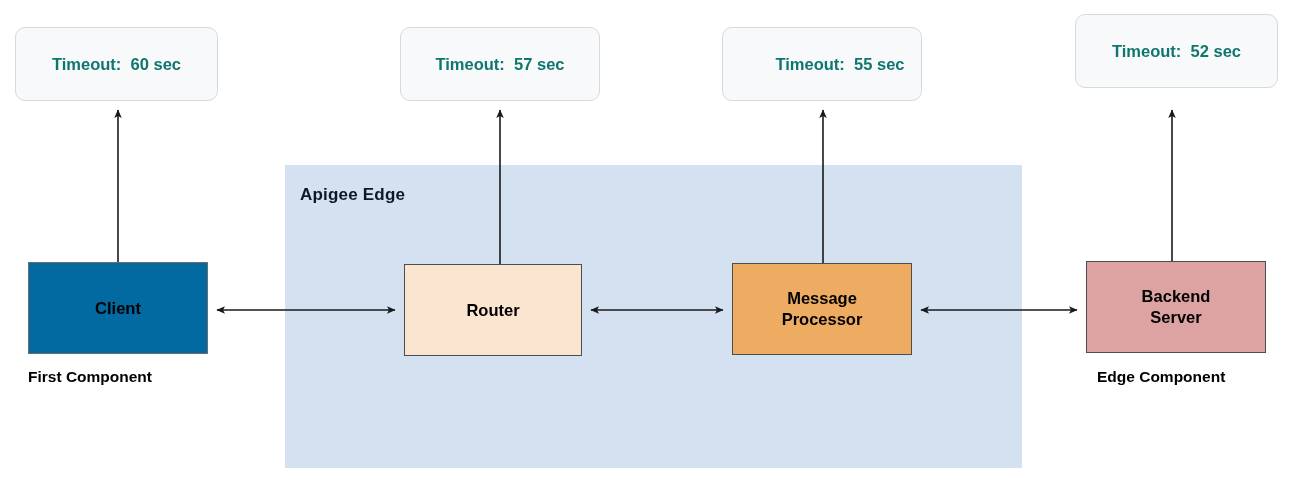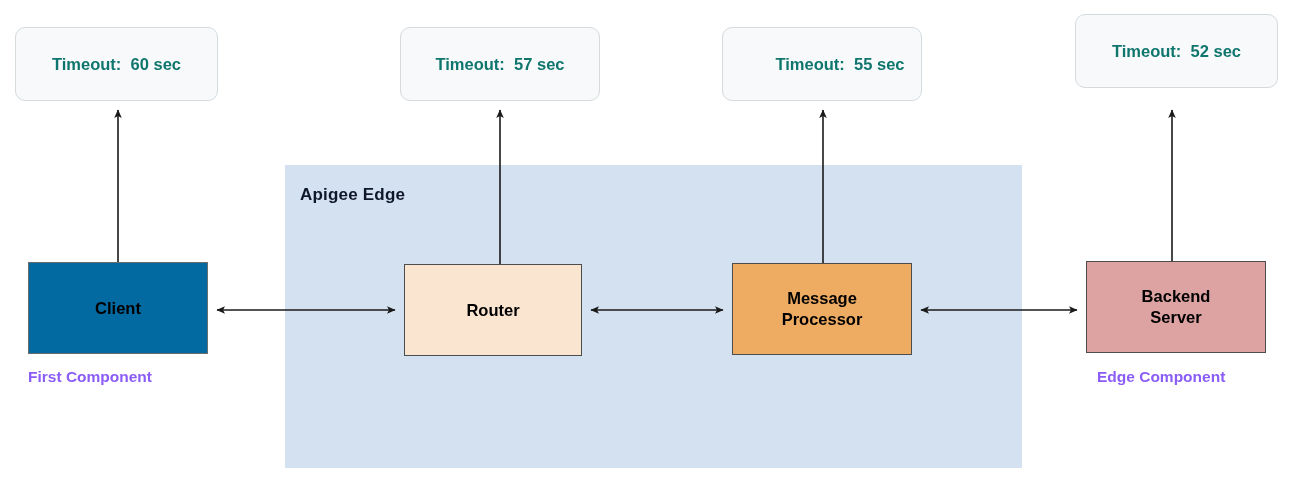--- a/index.html
+++ b/index.html
@@ -68,21 +68,21 @@
     font-weight: bold;
     color: #000000;
     line-height: 1.25;
   }
 
   
   .caption {
     position: absolute;
     font-size: 15.5px;
     font-weight: bold;
-    color: #8b5cf6;
+    color: #000000;
     white-space: nowrap;
   }
 
   
   #connectors {
     position: absolute;
     left: 0;
     top: 0;
     width: 1300px;
     height: 496px;

